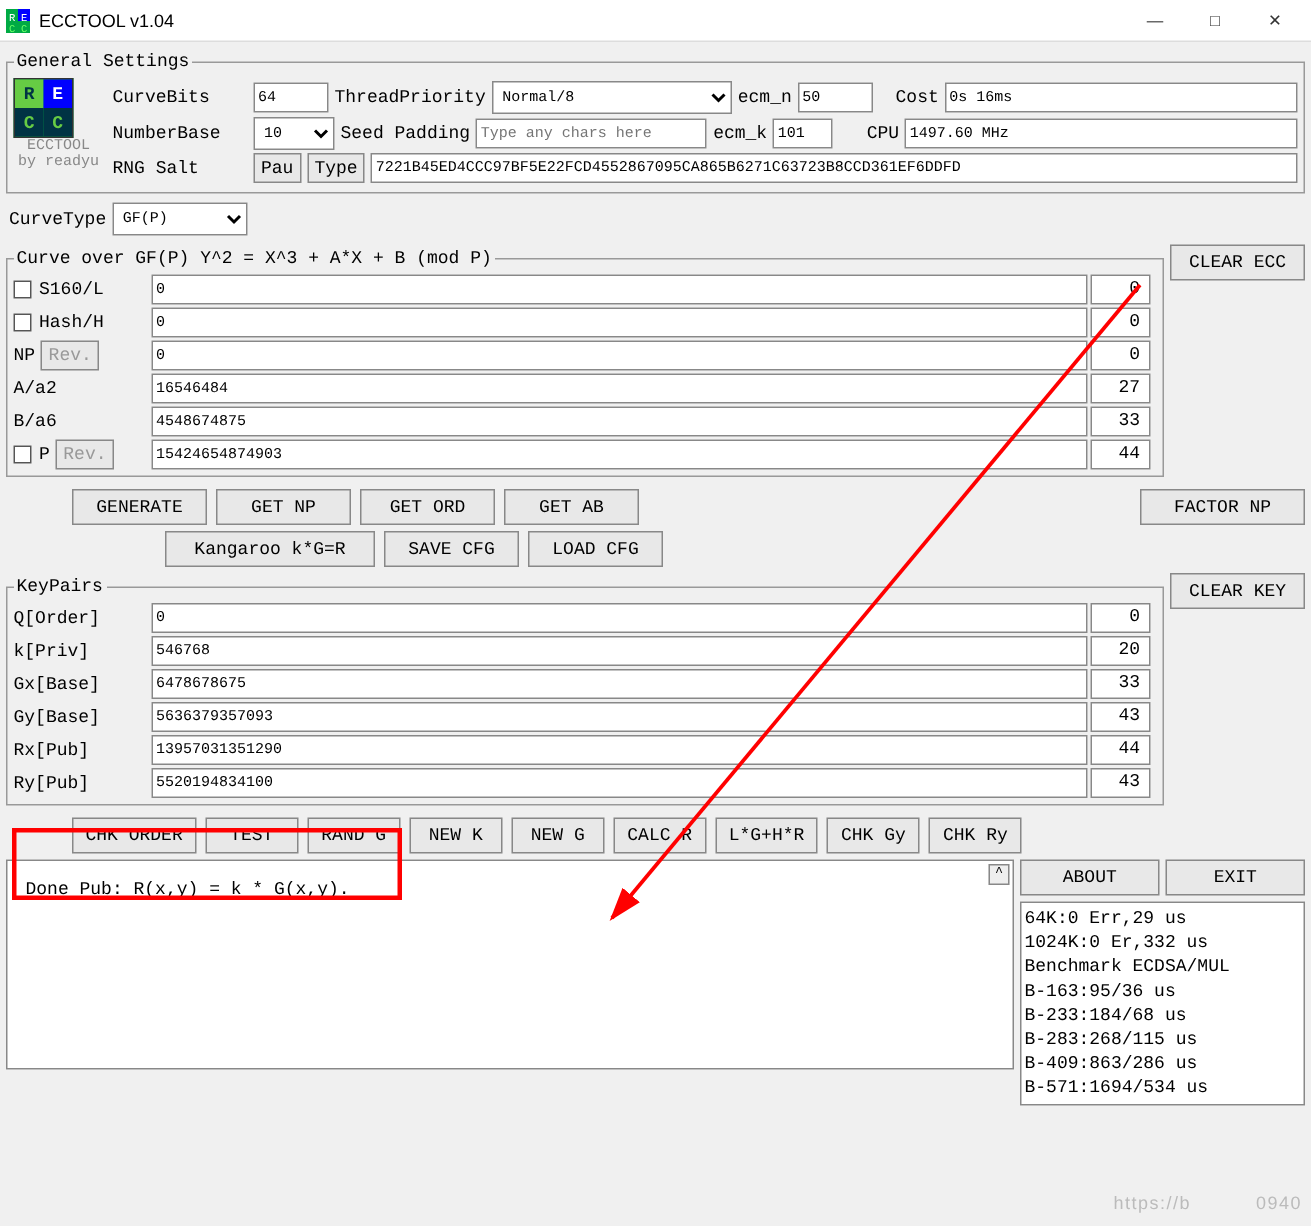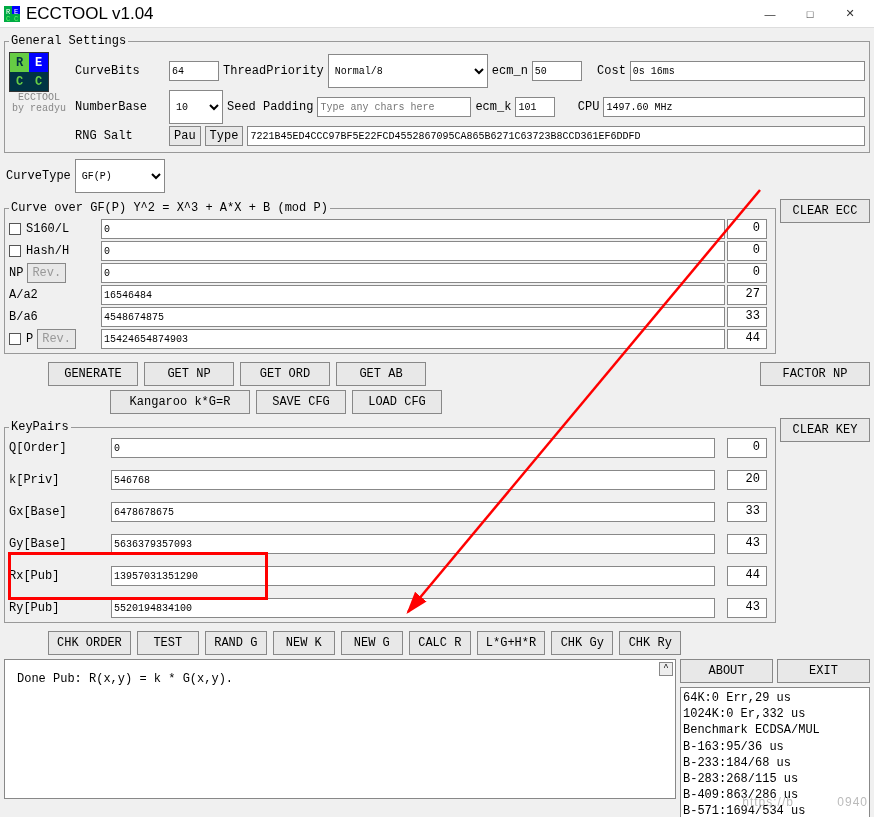--- a/index.html
+++ b/index.html
@@ -20,21 +20,21 @@
     border-bottom: 1px solid #ddd;
     display: flex;
     align-items: center;
     padding: 0 4px;
   }
   .title-icon {
     width: 16px; height: 16px;
     margin-right: 6px;
     display: flex; align-items: center; justify-content: center;
   }
-  .title-text { flex: 1; font-family: "Segoe UI", sans-serif; font-size: 17px; }
+  .title-text { flex: 1; font-family: "Segoe UI", sans-serif; font-size: 12px; }
   .win-btn {
     width: 40px; height: 28px;
     display: flex; align-items: center; justify-content: center;
     font-family: "Segoe UI Symbol", sans-serif;
     font-size: 11px;
     color: #333;
   }
   .content {
     padding: 4px;
   }
@@ -51,21 +51,21 @@
   .row { display: flex; align-items: center; margin: 2px 0; gap: 4px; }
   .lbl { display: inline-block; }
   input[type=text], select, .textfield {
     font-family: "Courier New", monospace;
     font-size: 10px;
     border: 1px solid #888;
     background: #fff;
     height: 20px;
     padding: 1px 2px;
   }
-  select { height: 34px; }
+  select { height: 22px; }
   .btn {
     font-family: "Courier New", monospace;
     font-size: 12px;
     background: #e8e8e8;
     border: 1px solid #888;
     height: 24px;
     padding: 0 8px;
     display: inline-flex;
     align-items: center;
     justify-content: center;
@@ -89,21 +89,21 @@
     border: 1px solid #333;
   }
   .logo span { width: 50%; height: 50%; display: flex; align-items: center; justify-content: center; font-weight: bold; }
   .logo .r { background: #6c4; color: #034; }
   .logo .e { background: #00f; color: #fff; }
   .logo .cc { background: #034; color: #6c4; }
   .curvegrid { display: grid; grid-template-columns: 90px 1fr 44px; gap: 2px; align-items: center; }
   .curvegrid .leftcell { display: flex; align-items: center; gap: 2px; }
   .curvegrid input[type=text] { width: 100%; }
   .actionrow { display: flex; gap: 6px; margin: 4px 0; padding-left: 44px; }
-  .keygrid { display: grid; grid-template-columns: 90px 1fr 44px; gap: 12px; align-items: center; }
+  .keygrid { display: grid; grid-template-columns: 90px 1fr 44px; gap: 2px; align-items: center; }
   .keygrid input[type=text] { width: 100%; }
   .logarea {
     display: flex; gap: 4px; margin-top: 4px;
   }
   .logleft {
     flex: 1;
     border: 1px solid #888;
     background: #fff;
     height: 140px;
     padding: 12px;

